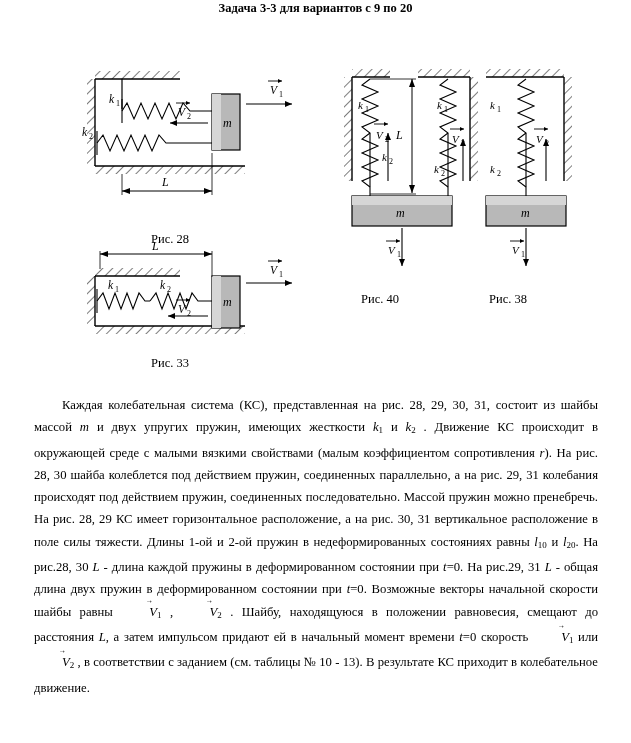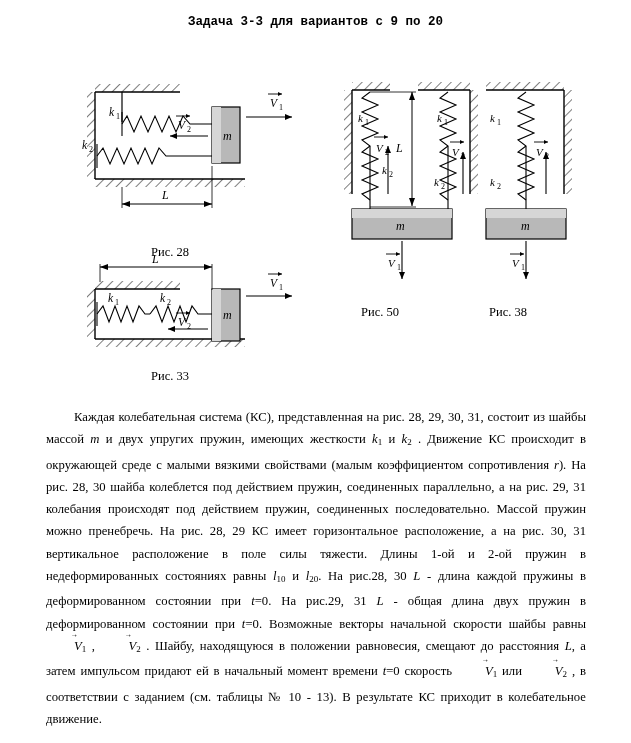--- a/index.html
+++ b/index.html
@@ -17,22 +17,22 @@
   }
   .page {
     position: relative;
     width: 631px;
     height: 743px;
   }
   .title {
     text-align: center;
     font-weight: bold;
     font-size: 12.5px;
-    font-family: Liberation Mono, monospace;
-    padding-top: 15px;
+    font-family: Liberation Serif, serif;
+    padding-top: 1px;
     letter-spacing: 0px;
   }
   .figures {
     position: relative;
     width: 631px;
     height: 360px;
   }
   .fig-caption {
     position: absolute;
     font-size: 12.5px;
@@ -43,21 +43,21 @@
     position: absolute;
     top: 390px;
     left: 30px;
     width: 572px;
     font-size: 12.7px;
     line-height: 22.3px;
     text-align: justify;
     font-family: "Liberation Serif", serif;
   }
   .body-text p {
-    margin: 16px;
+    margin: 4px;
     text-indent: 28px;
     text-align: justify;
   }
   .it { font-style: italic; }
   .sub { font-size: 9px; vertical-align: -2px; }
   .vec {
     position: relative;
     display: inline-block;
     font-style: italic;
   }
@@ -294,21 +294,21 @@
       <line x1="58" y1="167" x2="58" y2="205" stroke="#000" stroke-width="1.1"></line>
       <polygon points="58,205 55,198 61,198" fill="#000"></polygon>
       <text x="44" y="193" font-family="Liberation Serif, serif" font-size="11" font-style="italic">V</text>
       <text x="53" y="196" font-family="Liberation Serif, serif" font-size="8">1</text>
       <line x1="42" y1="180" x2="56" y2="180" stroke="#000" stroke-width="0.9"></line>
       <polygon points="56,180 52,178 52,182" fill="#000"></polygon>
     </svg>
 
     <div class="fig-caption" style="left:130px; top:216px; width:80px;">Рис. 28</div>
     <div class="fig-caption" style="left:130px; top:340px; width:80px;">Рис. 33</div>
-    <div class="fig-caption" style="left:340px; top:276px; width:80px;">Рис. 50</div>
+    <div class="fig-caption" style="left:340px; top:276px; width:80px;">Рис. 40</div>
     <div class="fig-caption" style="left:468px; top:276px; width:80px;">Рис. 38</div>
 
   </div>
 
   <div class="body-text">
     <p>Каждая колебательная система (КС), представленная на рис. 28, 29, 30, 31, состоит из шайбы массой <span class="it">m</span> и двух упругих пружин, имеющих жесткости <span class="it">k</span><span class="sub">1</span> и <span class="it">k</span><span class="sub">2</span> . Движение КС происходит в окружающей среде с малыми вязкими свойствами (малым коэффициентом сопротивления <span class="it">r</span>). На рис. 28, 30 шайба колеблется под действием пружин, соединенных параллельно, а на рис. 29, 31 колебания происходят под действием пружин, соединенных последовательно. Массой пружин можно пренебречь. На рис. 28, 29 КС имеет горизонтальное расположение, а на рис. 30, 31 вертикальное расположение в поле силы тяжести. Длины 1-ой и 2-ой пружин в недеформированных состояниях равны <span class="it">l</span><span class="sub">10</span> и <span class="it">l</span><span class="sub">20</span>. На рис.28, 30 <span class="it">L</span> - длина каждой пружины в деформированном состоянии при <span class="it">t</span>=0. На рис.29, 31 <span class="it">L</span> - общая длина двух пружин в деформированном состоянии при <span class="it">t</span>=0. Возможные векторы начальной скорости шайбы равны <span class="vec">V</span><span class="sub">1</span> , <span class="vec">V</span><span class="sub">2</span> . Шайбу, находящуюся в положении равновесия, смещают до расстояния <span class="it">L</span>, а затем импульсом придают ей в начальный момент времени <span class="it">t</span>=0 скорость <span class="vec">V</span><span class="sub">1</span> или <span class="vec">V</span><span class="sub">2</span> , в соответствии с заданием (см. таблицы № 10 - 13). В результате КС приходит в колебательное движение.</p>
   </div>
 
 </div>
 

